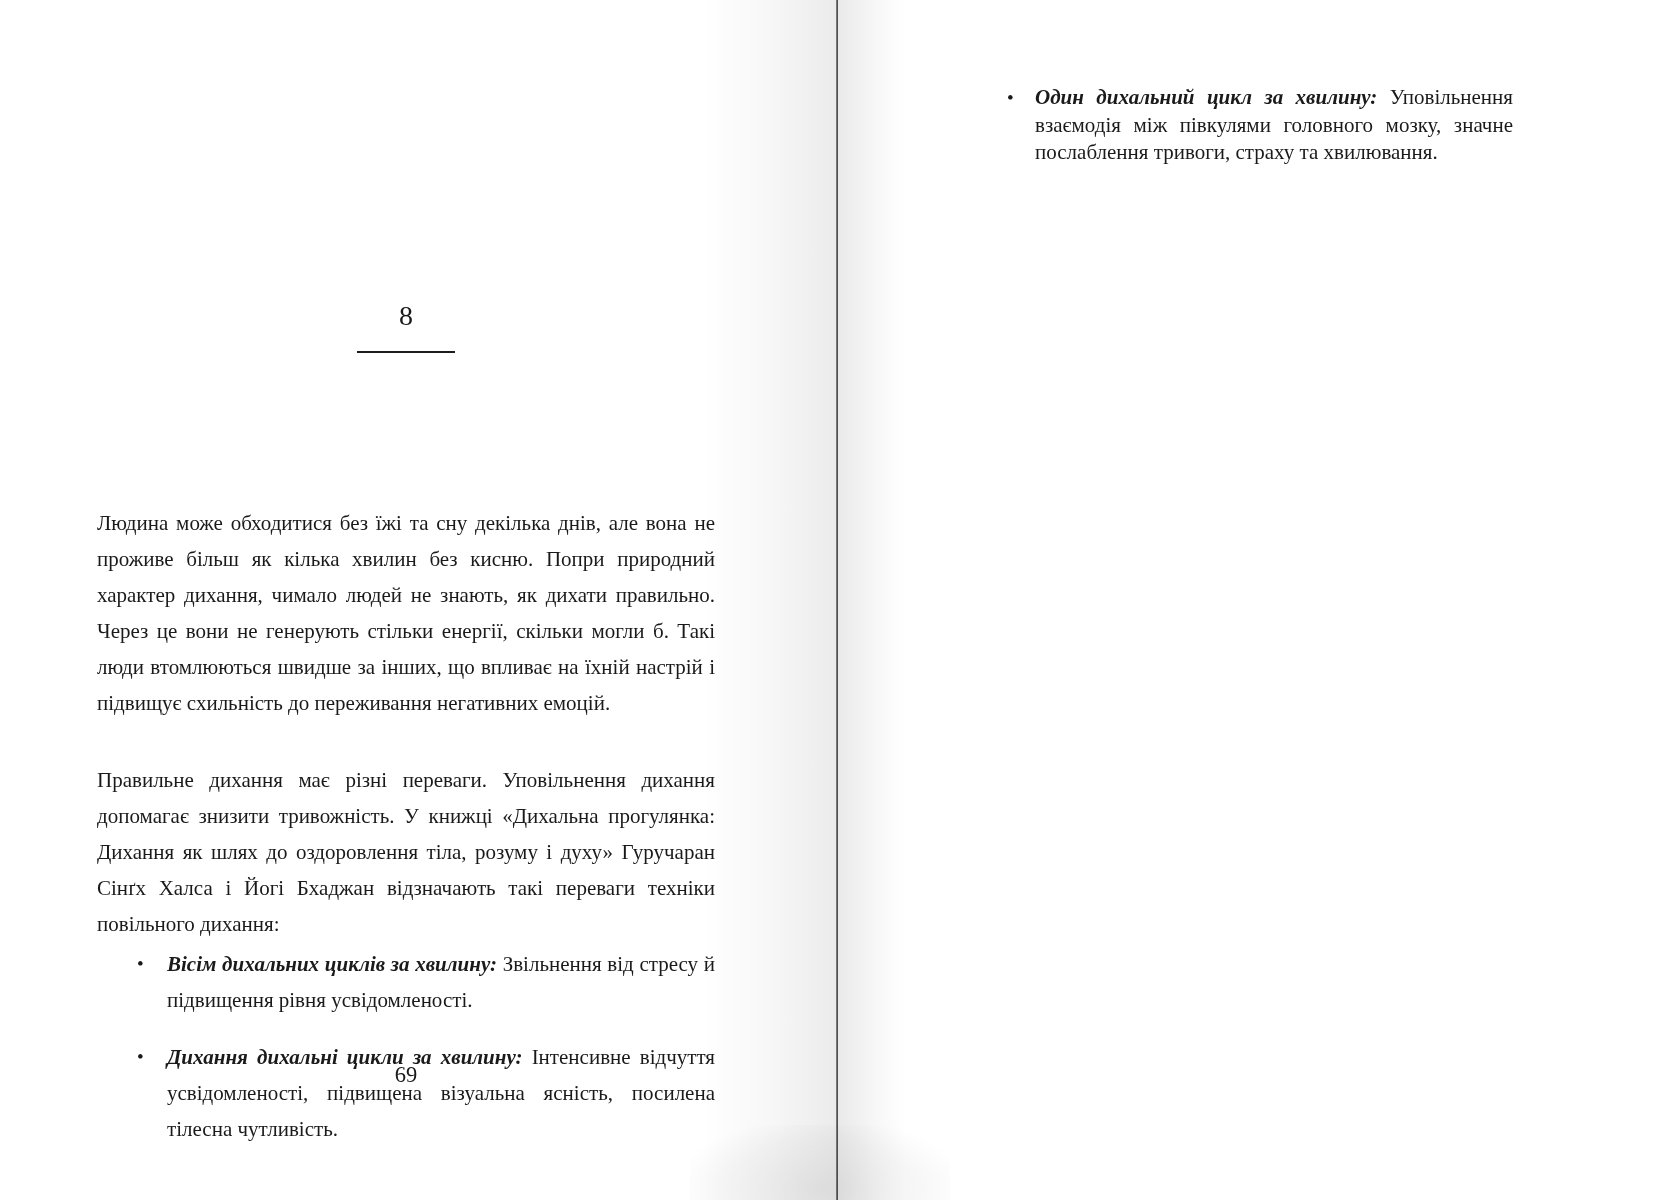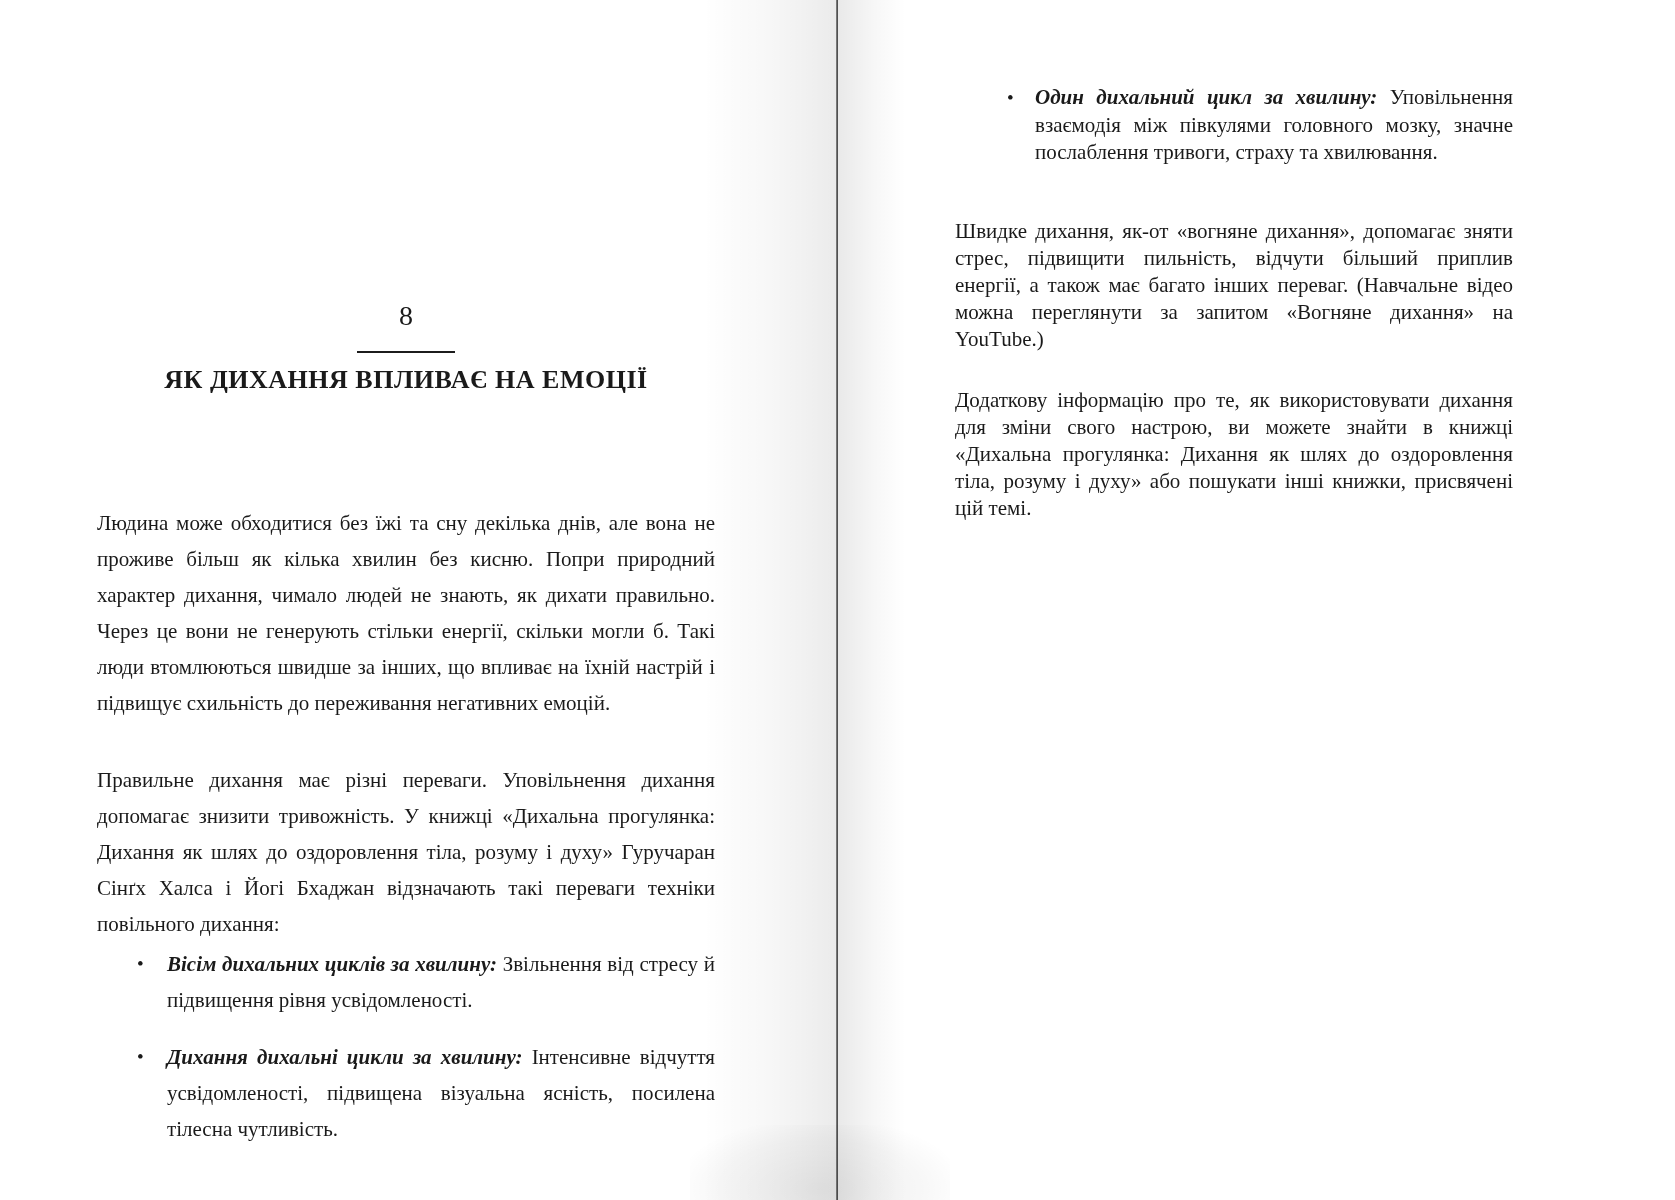--- a/index.html
+++ b/index.html
@@ -90,53 +90,51 @@
 
   <div class="gutter-left"></div>
   <div class="spine-line"></div>
   <div class="gutter-right"></div>
   <div class="gutter-bottom"></div>
 
   <div class="page page-left">
 
     <div class="chapter-number">8</div>
     <div class="chapter-rule"></div>
-    <div class="chapter-title">ЯК ДИХАННЯ ВПЛИВАЄ НА ЕМОЦІЇ</div>
 
     <div class="body-text body-left">
       <p>Людина може обходитися без їжі та сну декілька днів, але вона не проживе більш як кілька хвилин без кисню. Попри природ­ний характер дихання, чимало людей не знають, як дихати правильно. Через це вони не генерують стільки енергії, скільки могли б. Такі люди втомлюються швидше за інших, що впли­ває на їхній настрій і підвищує схильність до переживання негативних емоцій.</p>
       <p class="p-gap-left">Правильне дихання має різні переваги. Уповільнення дихання допомагає знизити тривожність. У книжці «Дихальна прогу­лянка: Дихання як шлях до оздоровлення тіла, розуму і духу» Гуручаран Сінґх Халса і Йогі Бхаджан відзначають такі пере­ваги техніки повільного дихання:</p>
 
       <ul class="bullets">
         <li>
           <span class="bullet-marker">•</span>
           <span class="bullet-lead">Вісім дихальних циклів за хвилину:</span>
           <span>Звільнення від стресу й підвищення рівня усвідомленості.</span>
         </li>
         <li>
           <span class="bullet-marker">•</span>
           <span class="bullet-lead">Дихання дихальні цикли за хвилину:</span>
           <span>Інтенсивне відчуття усвідомленості, підвищена візуальна ясність, посилена тілесна чутливість.</span>
         </li>
       </ul>
     </div>
 
+    <div class="page-number">69</div>
   </div>
 
   <div class="page page-right">
 
     <div class="body-text body-right-bullet">
       <ul class="bullets">
         <li>
           <span class="bullet-marker">•</span>
           <span class="bullet-lead">Один дихальний цикл за хвилину:</span>
           <span>Уповільнення взаємо­дія між півкулями головного мозку, значне послаблення тривоги, страху та хвилювання.</span>
         </li>
       </ul>
     </div>
 
     <div class="body-text body-right">
-      <p>Швидке дихання, як-от «вогняне дихання», допомагає зняти стрес, підвищити пильність, відчути більший приплив енергії, а також має багато інших переваг. (Навчальне відео можна переглянути за запитом «Вогняне дихання» на YouTube.)</p>
-      <p class="p-gap-right">Додаткову інформацію про те, як використовувати дихання для зміни свого настрою, ви можете знайти в книжці «Дихальна прогулянка: Дихання як шлях до оздоровлення тіла, розуму і духу» або пошукати інші книжки, присвячені цій темі.</p>
     </div>
   </div>
 
 </div>
 
 </body></html>

